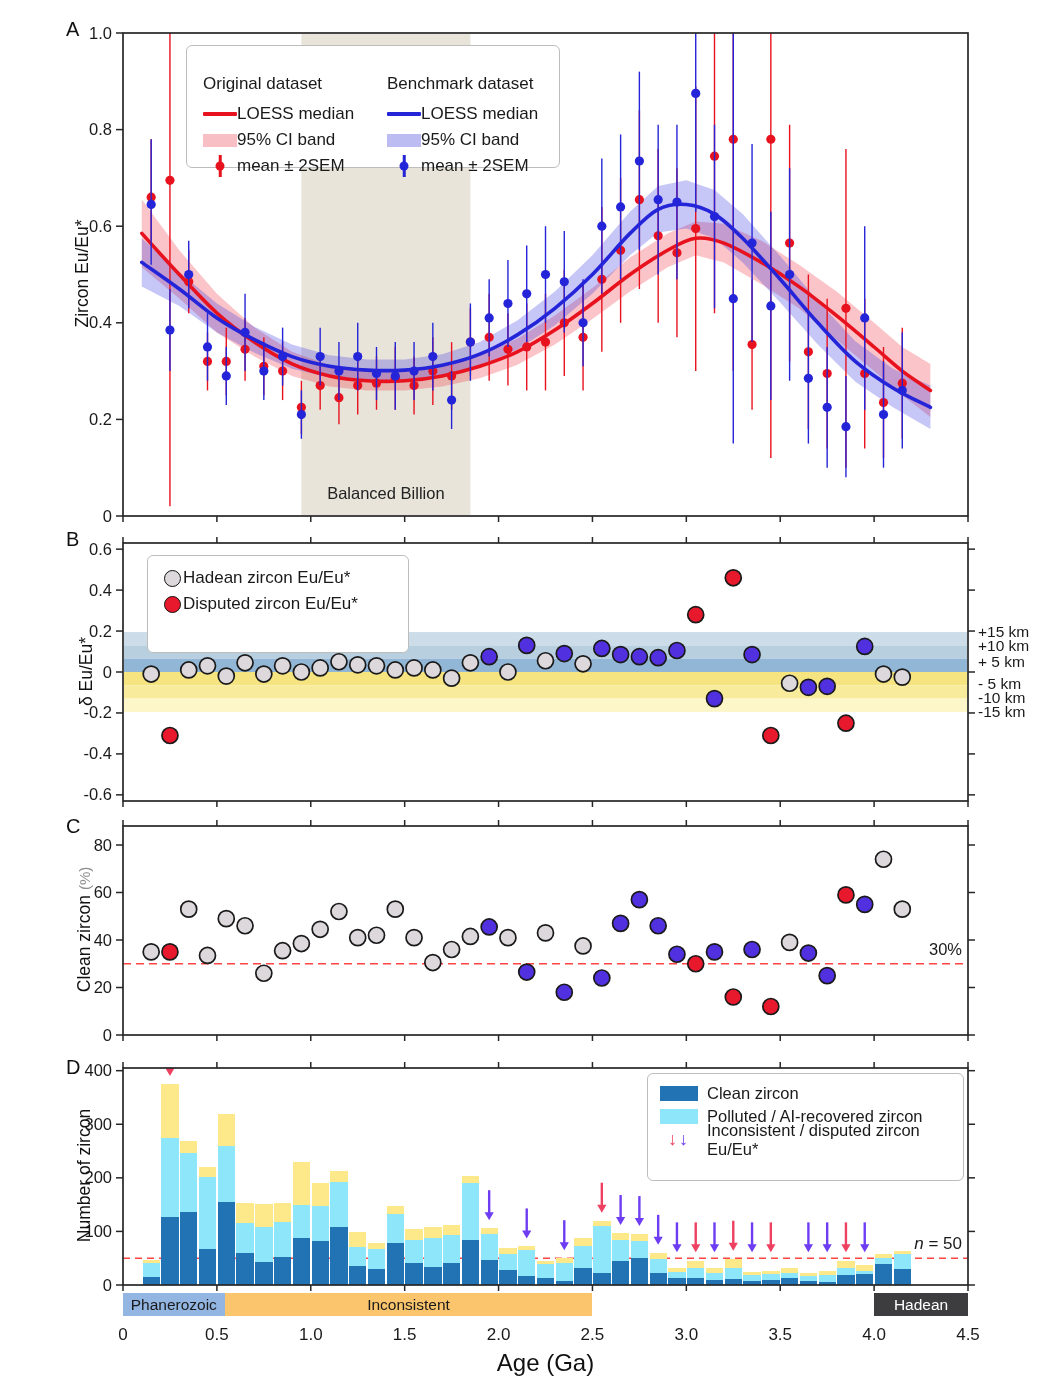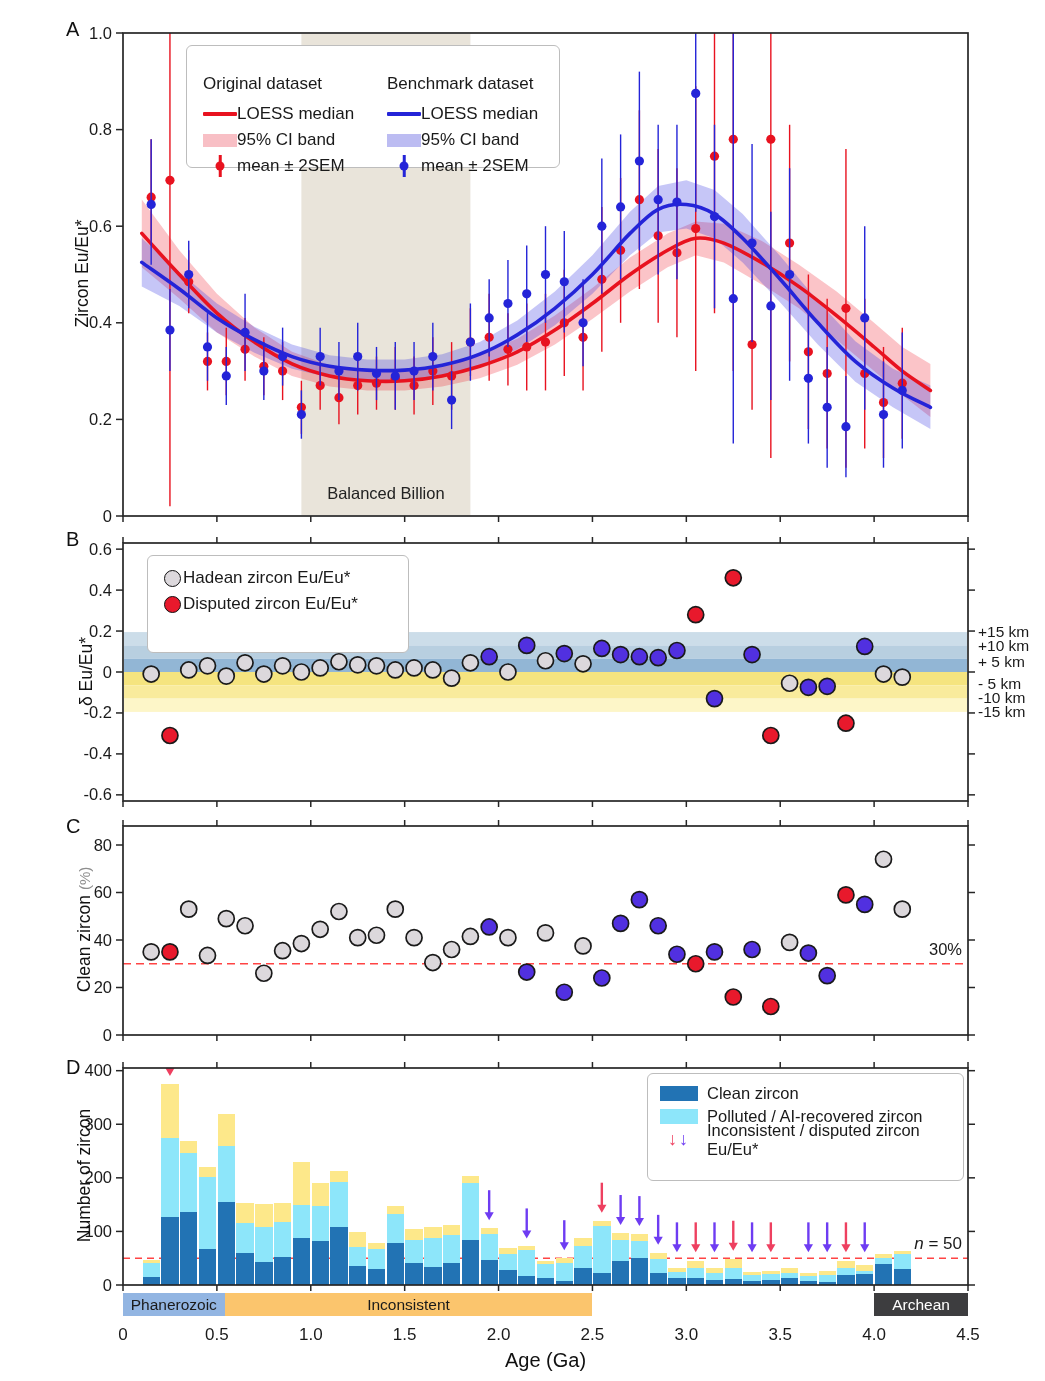--- a/index.html
+++ b/index.html
@@ -4,21 +4,21 @@
 <style>
   html,body{margin:0;padding:0;background:#fff;}
   #fig{position:relative;width:1045px;height:1381px;background:#fff;
        font-family:"Liberation Sans","DejaVu Sans",sans-serif;color:#1a1a1a;overflow:hidden;}
   #canvas{position:absolute;left:0;top:0;}
   svg text{font-family:"Liberation Sans","DejaVu Sans",sans-serif;}
   .plabel{position:absolute;left:66px;font-size:20px;color:#111;}
   .ytitle{position:absolute;width:260px;text-align:center;font-size:17.5px;color:#111;
           transform:rotate(-90deg);}
   .ytitle .pct{color:#8e8e8e;font-size:15px;}
-  .xtitle{position:absolute;left:123px;width:845px;top:1349px;text-align:center;font-size:20px;color:#111;}
+  .xtitle{position:absolute;left:123px;width:845px;top:1349px;text-align:center;font-size:24px;color:#111;}
   .legend{position:absolute;background:#fff;border:1.5px solid #bdbdbd;border-radius:6px;box-sizing:border-box;}
   .leg-a{left:186px;top:45px;width:374px;height:123px;padding:10px 14px 8px 16px;display:flex;gap:26px;}
   .leg-a .col{flex:1;}
   .leg-a .hdr{font-size:17px;margin:18px 0 7px 0;}
   .lrow{display:flex;align-items:center;height:26px;font-size:17px;}
   .sw-line{width:34px;height:4.5px;border-radius:1px;flex:0 0 auto;}
   .sw-band{width:34px;height:13px;flex:0 0 auto;}
   .sw-pt{width:34px;height:24px;position:relative;flex:0 0 auto;}
   .sw-pt .vl{position:absolute;left:50%;top:1px;bottom:1px;width:2.5px;transform:translateX(-50%);}
   .sw-pt .dt{position:absolute;left:50%;top:50%;width:9px;height:9px;border-radius:50%;transform:translate(-50%,-50%);}
@@ -705,17 +705,17 @@
       </div>
     <div class="lrow">
         <span class="sw-arrows"><span style="color: rgb(238, 64, 96);">↓</span><span style="color: rgb(110, 60, 242);">↓</span></span>
         <span>Inconsistent / disputed zircon Eu/Eu*</span>
       </div>
   </div>
 
   <div id="era-bar">
       <div class="era-seg" style="left: 0%; width: 12.0222%; background: rgb(146, 181, 226); color: rgb(26, 26, 26);">Phanerozoic</div>
       <div class="era-seg" style="left: 12.0222%; width: 43.5333%; background: rgb(251, 197, 109); color: rgb(26, 26, 26);">Inconsistent</div>
-      <div class="era-seg" style="left: 88.8889%; width: 11.1111%; background: rgb(61, 61, 63); color: rgb(255, 255, 255);">Archean</div>
+      <div class="era-seg" style="left: 88.8889%; width: 11.1111%; background: rgb(61, 61, 63); color: rgb(255, 255, 255);">Hadean</div>
     </div>
 
   <div class="xtitle">Age (Ga)</div>
 </div>
 
 </body></html>

